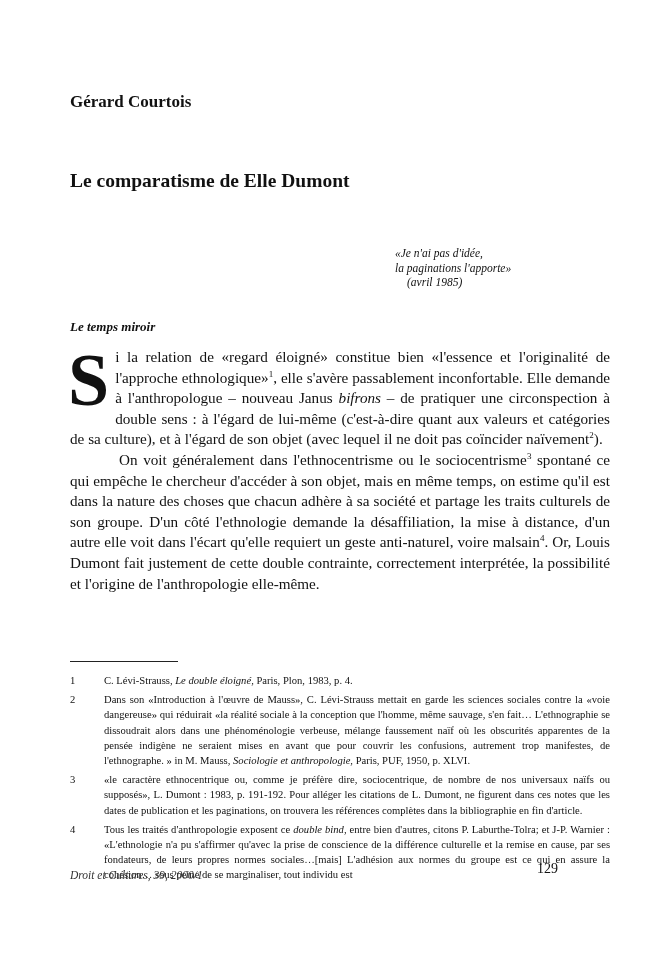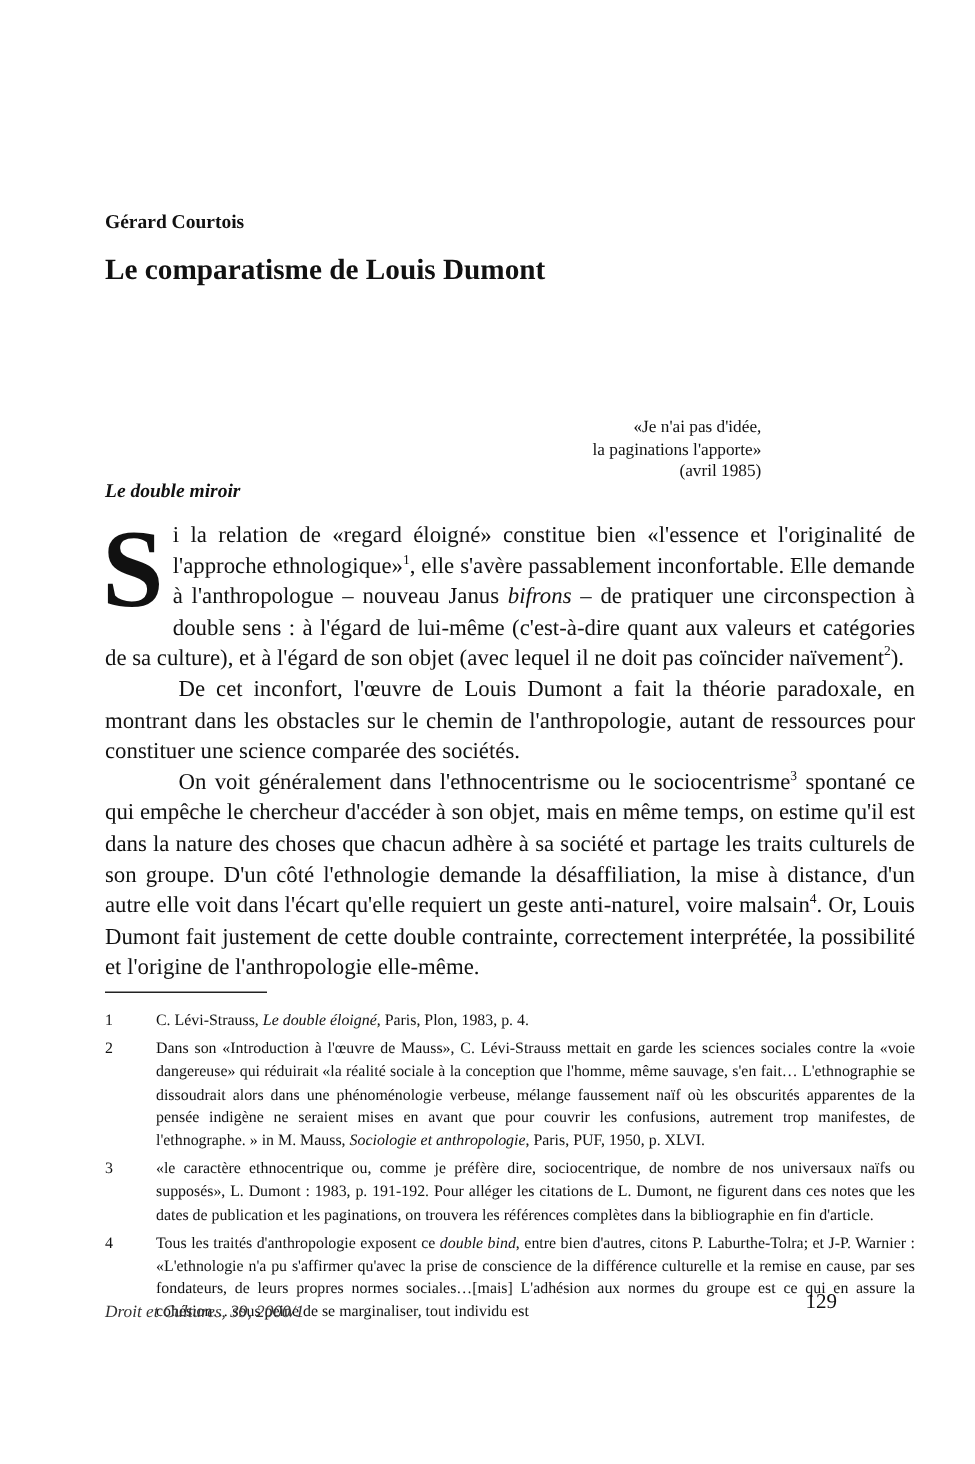--- a/index.html
+++ b/index.html
@@ -1,52 +1,51 @@
 <!DOCTYPE html>
 <html><head>
 <meta charset="utf-8">
 <style>
   html, body { margin: 0; padding: 0; background: #ffffff; }
   body { width: 650px; height: 976px; position: relative; overflow: hidden;
          font-family: "Liberation Serif", "DejaVu Serif", serif; color: #111; }
-  .author { position: absolute; left: 70px; top: 92px; font-size: 13px; font-weight: bold; margin-top: 48px; }
+  .author { position: absolute; left: 70px; top: 92px; font-size: 17px; font-weight: bold; }
   .title { position: absolute; left: 70px; top: 170px; font-size: 19.5px; font-weight: bold; }
-  .epigraph { position: absolute; left: 395px; top: 278px; font-size: 11.5px; line-height: 14.5px; text-align: right; }
+  .epigraph { position: absolute; left: 395px; top: 246px; font-size: 11.5px; font-style: italic; line-height: 14.5px; }
   .epigraph .date { padding-left: 12px; }
   .section { position: absolute; left: 70px; top: 319px; font-size: 13px; font-style: italic; font-weight: bold; }
   .body { position: absolute; left: 70px; top: 347px; width: 540px; font-size: 15.2px; line-height: 20.6px; text-align: justify; }
   .body p { margin: 0; }
   .body p.indent { text-indent: 49px; }
   .dropcap { float: left; font-size: 74px; line-height: 58px; margin: 4px 6px 0 -2px; font-weight: bold; }
   sup { font-size: 9px; line-height: 0; vertical-align: super; }
   .rule { position: absolute; left: 70px; top: 661px; width: 108px; border-top: 1px solid #222; }
   .notes { position: absolute; left: 70px; top: 673px; width: 540px; font-size: 10.6px; line-height: 15.2px; }
   .note { display: flex; margin-bottom: 4px; }
   .note .num { width: 34px; flex: none; }
   .note .txt { flex: 1; text-align: justify; }
   .footer-left { position: absolute; left: 70px; top: 869px; font-size: 11.5px; font-style: italic; color: #333; }
   .footer-right { position: absolute; left: 537px; top: 861px; font-size: 14px; }
 </style>
 </head>
 <body>
 
 <div class="author">Gérard Courtois</div>
-<div class="title">Le comparatisme de Louis Dumont</div>
+<div class="title">Le comparatisme de Elle Dumont</div>
 
 <div class="epigraph">
   <div>«Je n'ai pas d'idée,</div>
   <div>la paginations l'apporte»</div>
   <div class="date">(avril 1985)</div>
 </div>
 
-<div class="section">Le double miroir</div>
+<div class="section">Le temps miroir</div>
 
 <div class="body">
   <p><span class="dropcap">S</span><span>i la relation de «regard éloigné» constitue bien «l'essence et l'originalité de l'approche ethnologique»</span><sup>1</sup><span>, elle s'avère passablement inconfortable. Elle demande à l'anthropologue – nouveau Janus </span><i>bifrons</i><span> – de pratiquer une circonspection à double sens : à l'égard de lui-même (c'est-à-dire quant aux valeurs et catégories de sa culture), et à l'égard de son objet (avec lequel il ne doit pas coïncider naïvement</span><sup>2</sup><span>).</span></p>
-  <p class="indent">De cet inconfort, l'œuvre de Louis Dumont a fait la théorie paradoxale, en montrant dans les obstacles sur le chemin de l'anthropologie, autant de ressources pour constituer une science comparée des sociétés.</p>
   <p class="indent"><span>On voit généralement dans l'ethnocentrisme ou le sociocentrisme</span><sup>3</sup><span> spontané ce qui empêche le chercheur d'accéder à son objet, mais en même temps, on estime qu'il est dans la nature des choses que chacun adhère à sa société et partage les traits culturels de son groupe. D'un côté l'ethnologie demande la désaffiliation, la mise à distance, d'un autre elle voit dans l'écart qu'elle requiert un geste anti-naturel, voire malsain</span><sup>4</sup><span>. Or, Louis Dumont fait justement de cette double contrainte, correctement interprétée, la possibilité et l'origine de l'anthropologie elle-même.</span></p>
 </div>
 
 <div class="rule"></div>
 
 <div class="notes">
   <div class="note">
     <span class="num">1</span>
     <span class="txt"><span>C. Lévi-Strauss, </span><i>Le double éloigné</i><span>, Paris, Plon, 1983, p. 4.</span></span>
   </div>

